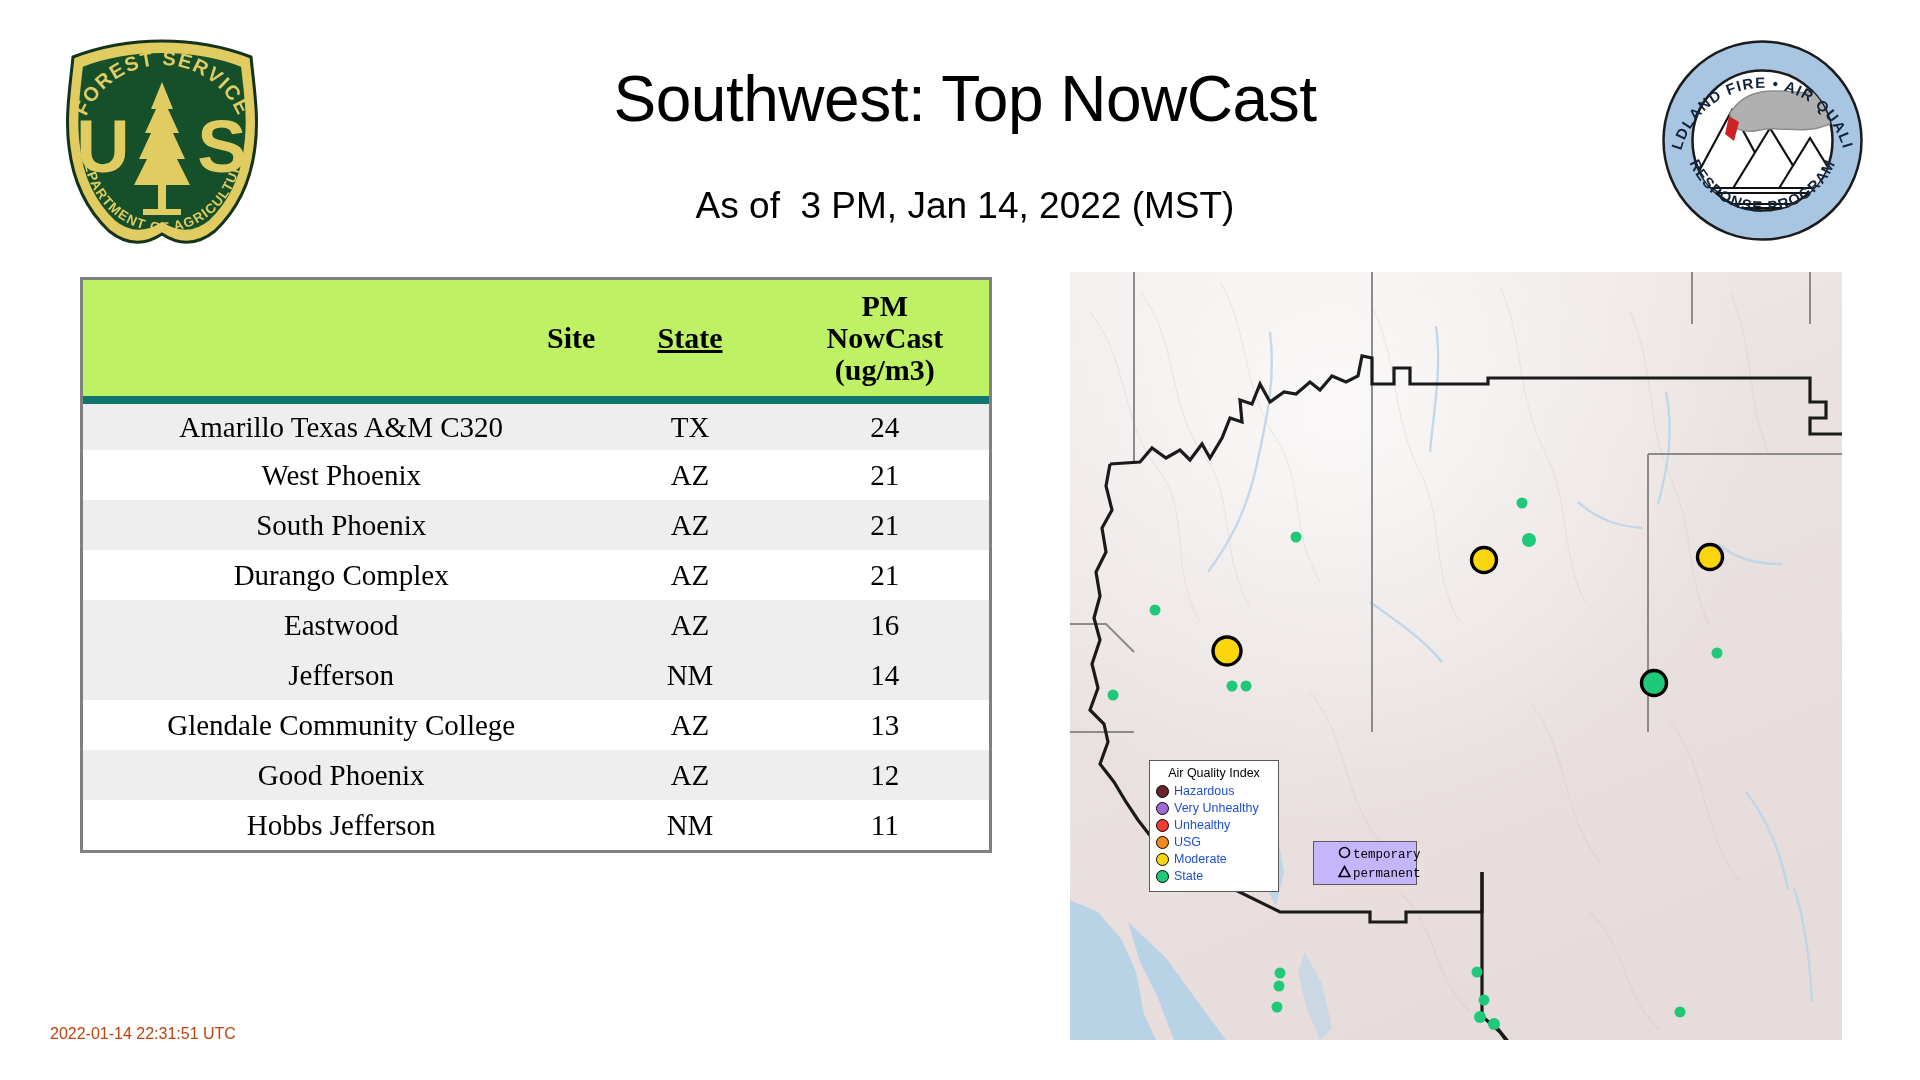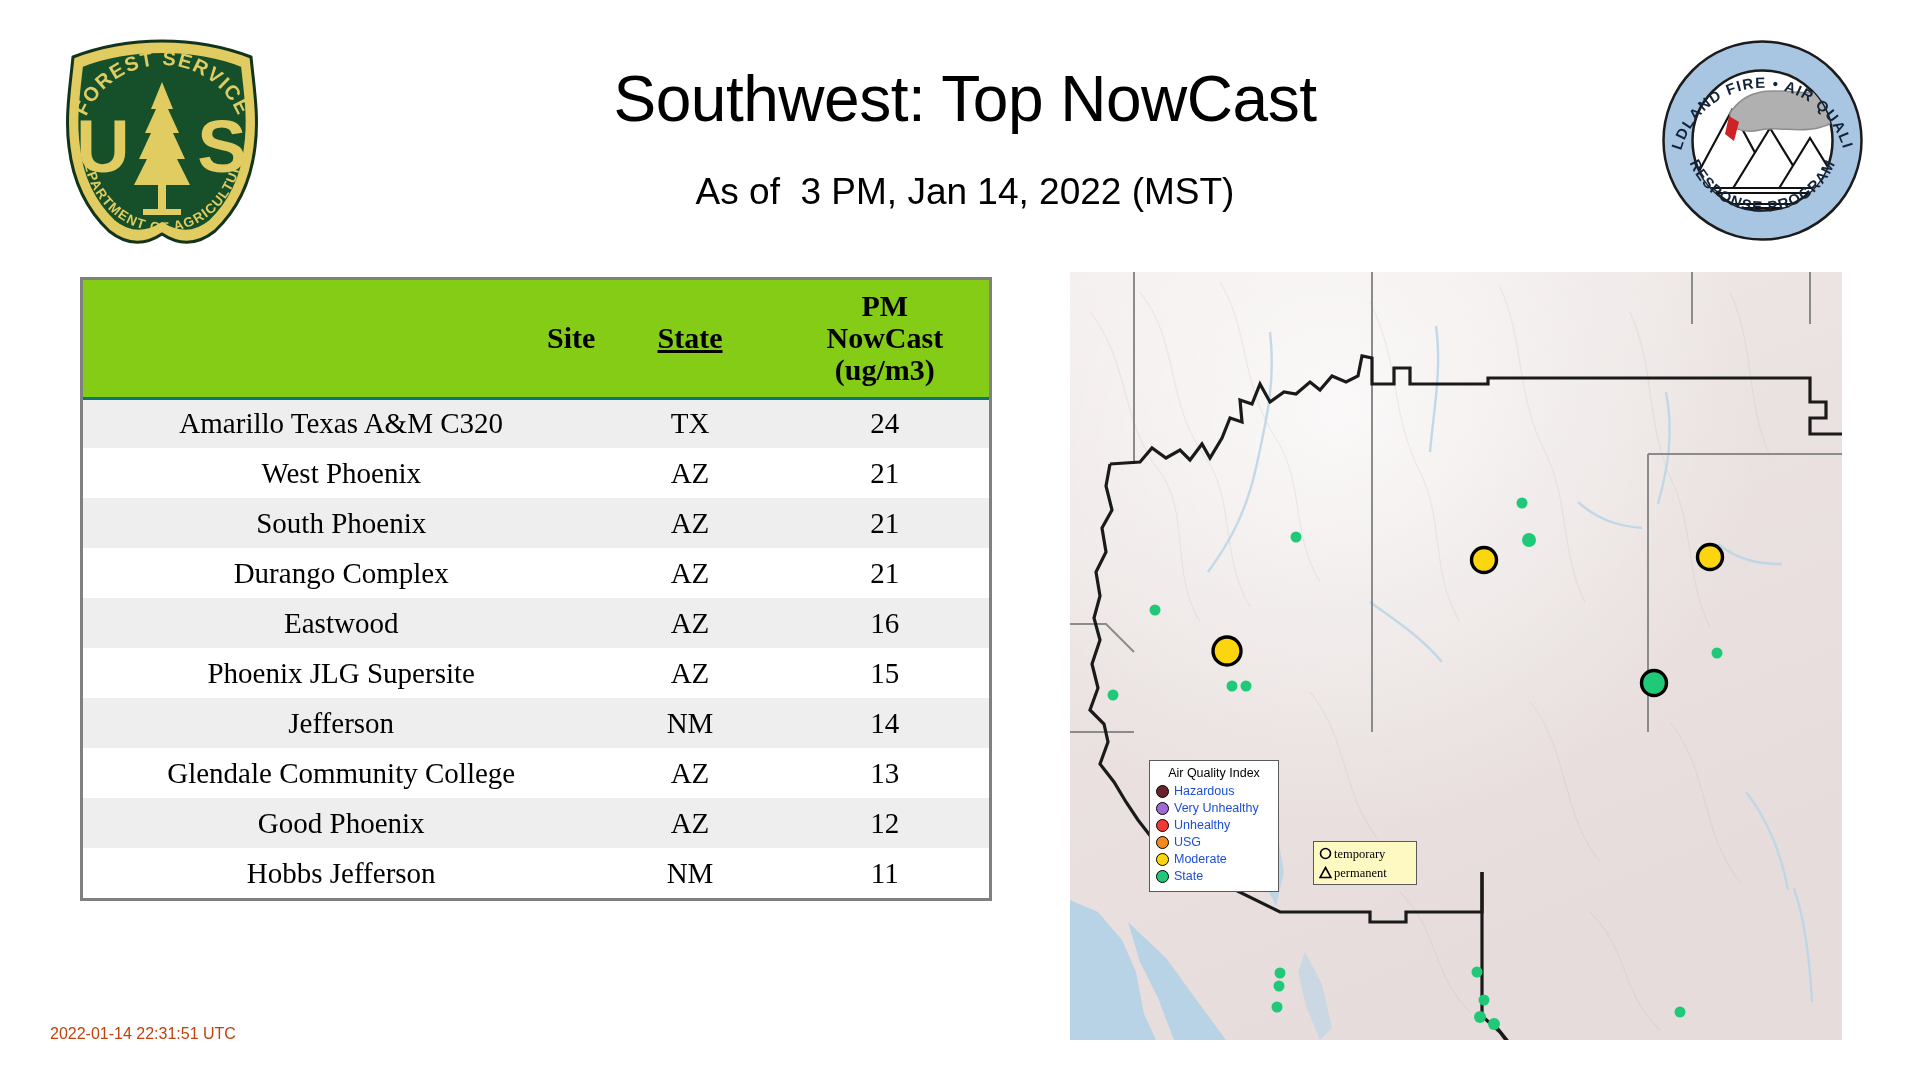--- a/index.html
+++ b/index.html
@@ -20,38 +20,38 @@
   
   .title {
     position:absolute; left:300px; top:62px; width:1330px;
     text-align:center;
     font-size:64px; font-weight:400; color:#000;
     font-family:"Liberation Sans", sans-serif;
     letter-spacing:-0.5px;
     white-space:pre;
   }
   .subtitle {
-    position:absolute; left:300px; top:171px; width:1330px;
+    position:absolute; left:300px; top:185px; width:1330px;
     text-align:center;
     font-size:37px; font-weight:400; color:#000;
     font-family:"Liberation Sans", sans-serif;
     white-space:pre;
   }
 
   
   .table-wrap {
     position:absolute; left:80px; top:277px; width:912px;
     border:3px solid #808080;
     background:#fff;
   }
   table.nowcast { border-collapse:collapse; width:100%;
                   font-family:"Liberation Serif", serif; }
   table.nowcast thead th {
-    background:#84cc16;
-    border-bottom:3px solid #0f766e;
+    background:#bef264;
+    border-bottom:8px solid #0f766e;
     font-size:30px; font-weight:bold; color:#000;
     text-align:center; vertical-align:middle;
     padding:10px 4px; height:118px; line-height:1.07;
   }
   table.nowcast thead th.col-site  { width:57%;text-align:right; }
   table.nowcast thead th.col-state { width:20%;text-decoration:underline; }
   table.nowcast thead th.col-val   { width:23%; }
   table.nowcast tbody td {
     font-size:29px; color:#000; text-align:center;
     height:50px; padding:2px 4px; border:none;
@@ -79,23 +79,23 @@
   .aqi-row { display:flex; align-items:center; height:17px; }
   .aqi-dot {
     width:13px; height:13px; border-radius:50%;
     border:1.6px solid #000; margin-right:5px; flex:0 0 auto;
   }
   .aqi-row span.lbl { font-size:12.5px; color:#1d4ed8; line-height:1; white-space:nowrap; }
 
   .sym-legend {
     position:absolute; left:1313px; top:841px;
     width:104px; height:44px;
-    background:#fef9c3; border:1.5px solid #5a5a5a;
-    padding:3px 3px;
-    font-family:Liberation Serif, serif;
+    background:#c4b5fd; border:1.5px solid #5a5a5a;
+    padding:3px 22px;
+    font-family:Liberation Mono, monospace;
   }
   .sym-row { display:flex; align-items:center; height:19px; }
   .sym-row .glyph { width:17px; text-align:center; flex:0 0 auto; }
   .sym-row span.lbl { font-size:12.5px; color:#000; white-space:nowrap; }
 
   
   .timestamp {
     position:absolute; left:50px; top:1025px;
     font-size:16px; color:#c2410c;
     font-family:"Liberation Sans", sans-serif;
@@ -203,25 +203,20 @@
           <tr class="even">
             <td>Durango Complex</td>
             <td>AZ</td>
             <td>21</td>
           </tr>
           <tr class="odd">
             <td>Eastwood</td>
             <td>AZ</td>
             <td>16</td>
           </tr>
-          <tr class="even">
-            <td>Phoenix JLG Supersite</td>
-            <td>AZ</td>
-            <td>15</td>
-          </tr>
           <tr class="odd">
             <td>Jefferson</td>
             <td>NM</td>
             <td>14</td>
           </tr>
           <tr class="even">
             <td>Glendale Community College</td>
             <td>AZ</td>
             <td>13</td>
           </tr>

